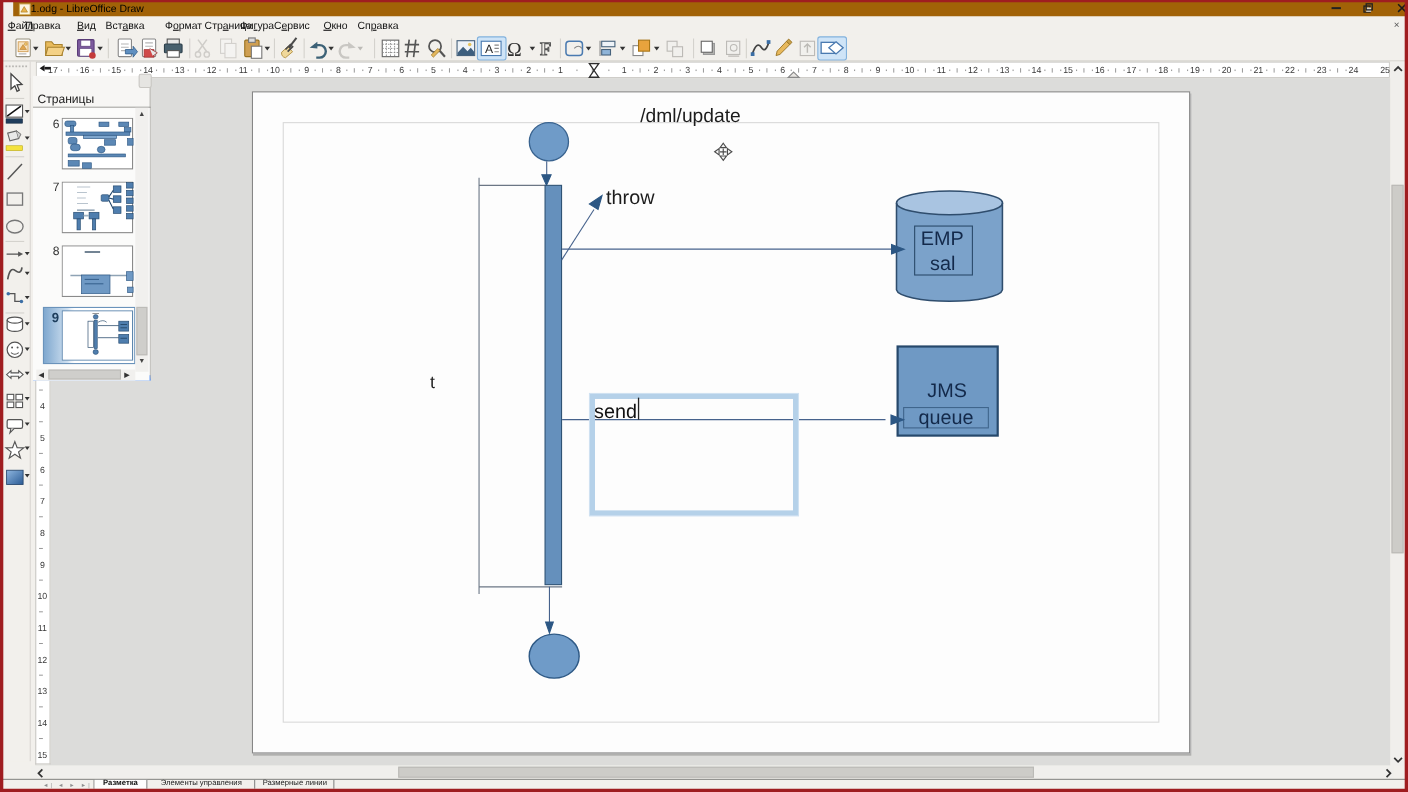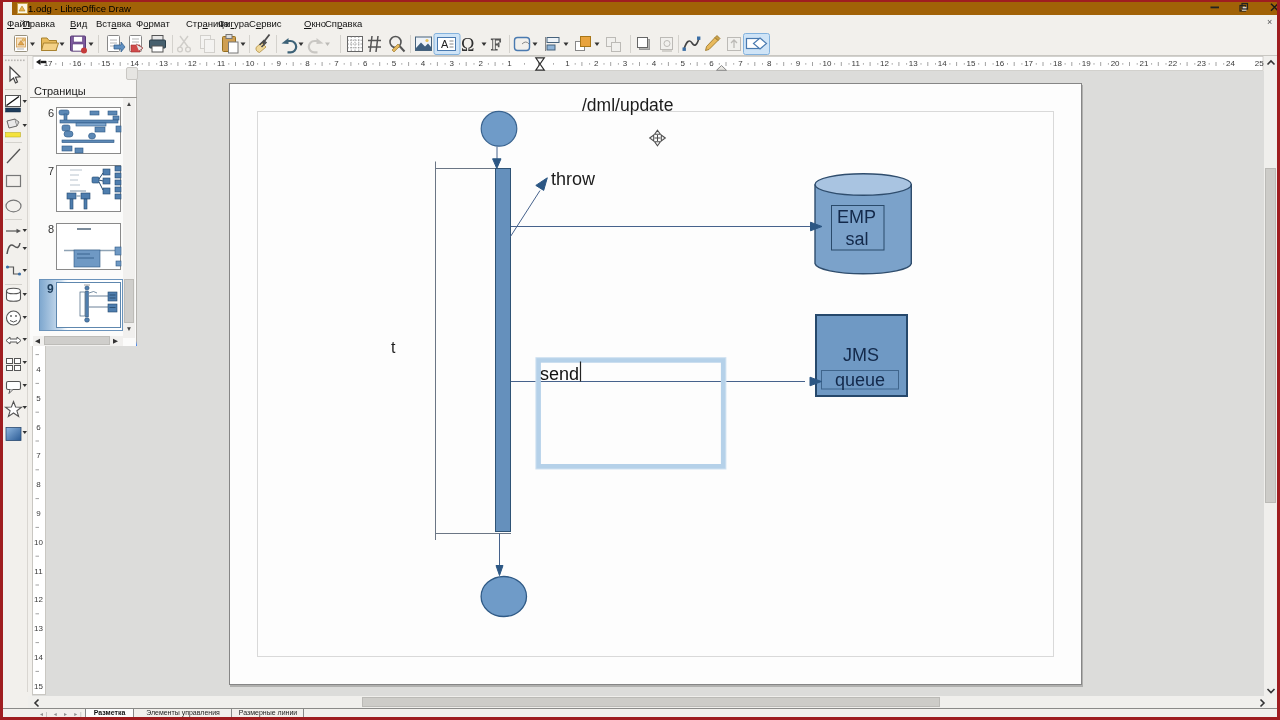--- a/index.html
+++ b/index.html
@@ -41,25 +41,25 @@
     <rect x="40" y="1.5" width="5.5" height="5.5" fill="none" stroke="#222" stroke-width="1.2"></rect>
     <path d="M69 1.8 L76 8.8 M76 1.8 L69 8.8" stroke="#1a1a1a" stroke-width="1.4"></path>
   </svg>
 </div>
 
 <div id="menubar" class="abs">
   <span class="mi" style="left:7px"><u>Ф</u>айл</span>
   <span class="mi" style="left:23px"><u>П</u>равка</span>
   <span class="mi" style="left:70px"><u>В</u>ид</span>
   <span class="mi" style="left:96px">Вст<u>а</u>вка</span>
-  <span class="mi" style="left:136px">Ф<u>о</u>рмат</span>
+  <span class="mi" style="left:150px">Ф<u>о</u>рмат</span>
   <span class="mi" style="left:186px">Стр<u>а</u>ница</span>
   <span class="mi" style="left:218px">Фи<u>г</u>ура</span>
   <span class="mi" style="left:249px">С<u>е</u>рвис</span>
-  <span class="mi" style="left:304px"><u>О</u>кно</span>
+  <span class="mi" style="left:294px"><u>О</u>кно</span>
   <span class="mi" style="left:325px">Сп<u>р</u>авка</span>
 </div>
 
 <div id="toolbar" class="abs"></div>
 <svg id="tbicons" class="abs" style="left:0;top:31px" width="1280" height="26" viewBox="0 0 1280 26">
 <rect x="14.5" y="4.5" width="13" height="16" fill="#fff" stroke="#97917f" rx="1"></rect>
 <rect x="16.5" y="7" width="9" height="9" fill="#f7e3c3" stroke="#cf9a4e" stroke-width="0.8"></rect>
     <path d="M18 14 L21 9.5 L24 14 Z" fill="#e0a54f" stroke="#b27a2a" stroke-width="0.5"></path>
     <circle cx="23.5" cy="9" r="1.3" fill="#f3c96e" stroke="#b27a2a" stroke-width="0.4"></circle>
 <path d="M17 18 L24 18" stroke="#b5b5b5" stroke-width="1"></path>

